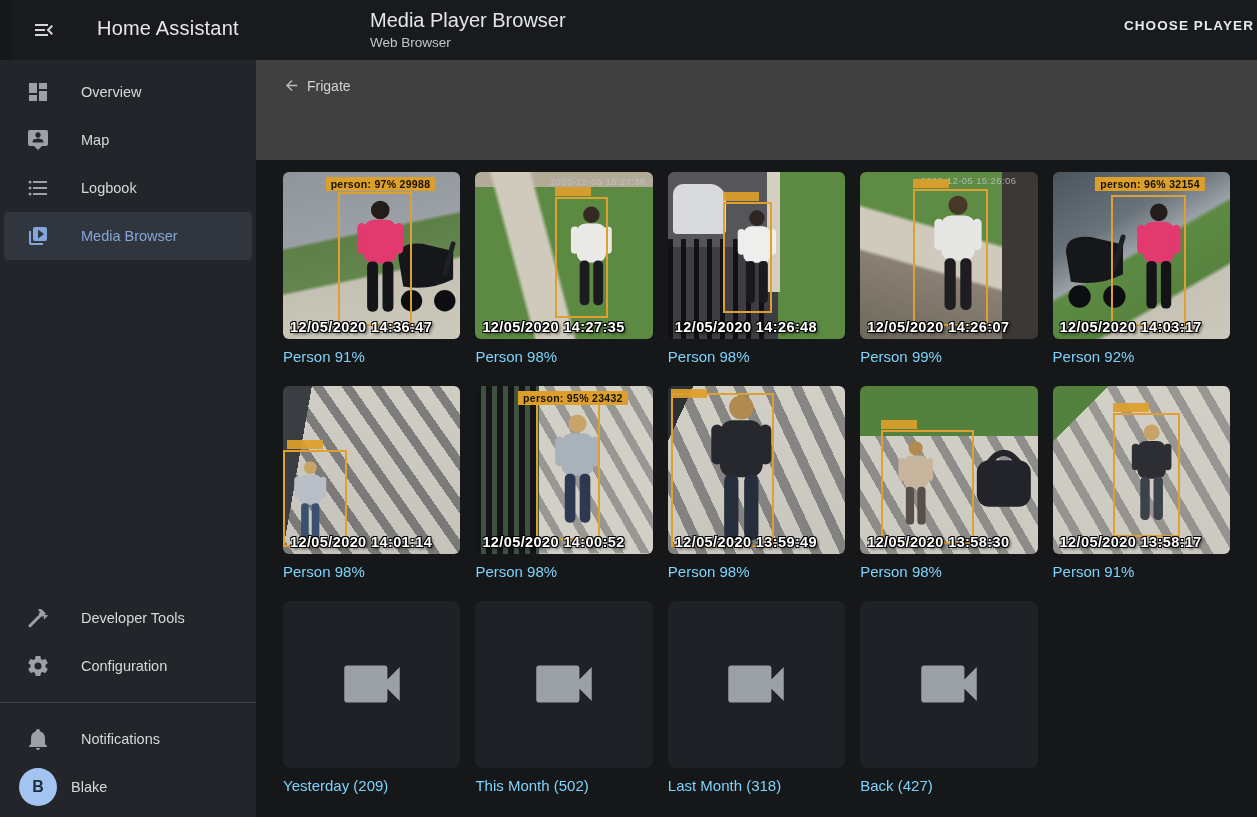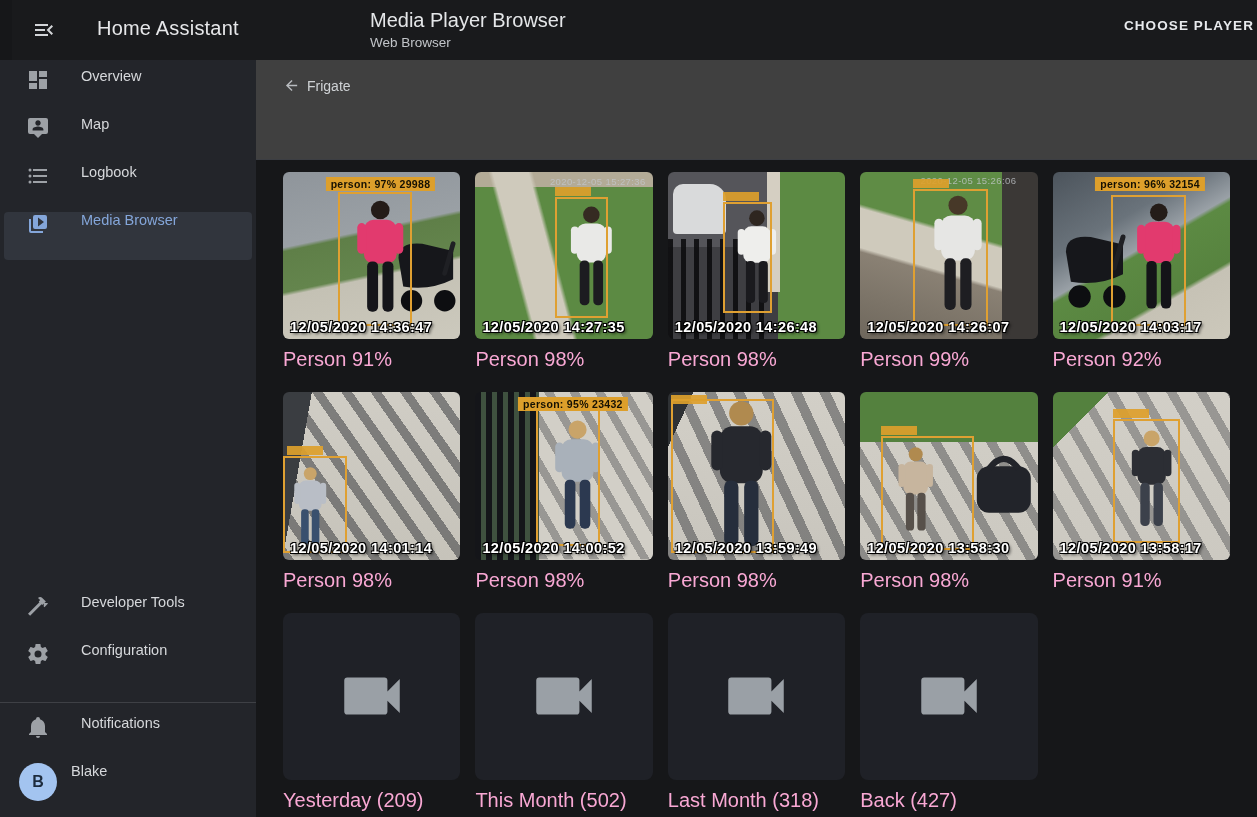--- a/index.html
+++ b/index.html
@@ -16,21 +16,21 @@
   #dlg-title { font-size:20px; color:#e4e6e8; }
   #dlg-sub { font-size:13.5px; color:#c2c5c9; margin-top:3px; }
   #choose-player { position:absolute; right:15px; top:18px; border:none; background:transparent; color:#e8eaed;
     font-size:13.5px; font-weight:600; letter-spacing:1.1px; cursor:pointer;
     font-family:"Liberation Sans","DejaVu Sans",sans-serif; }
 
   
   #sidebar { position:absolute; left:0; top:60px; width:256px; height:757px; background:#23252a;
     display:flex; flex-direction:column; z-index:20; }
   .nav-top { padding-top:8px; }
-  .nav-item { height:48px; display:flex; gap:31px; padding-left:22px; margin:0 4px;
+  .nav-item { height:48px; display:flex; align-items:center; gap:31px; padding-left:22px; margin:0 4px;
     border-radius:4px; cursor:pointer; color:#d6d8db; font-size:14.5px; font-weight:500; }
   .nav-item .nicon { width:24px; height:24px; flex:0 0 24px; color:#9da1a6; display:flex; }
   .nav-item.selected { background:#31353d; color:#84a6da; }
   .nav-item.selected .nicon { color:#84a6da; }
   .spacer { flex:1; }
   .side-divider { height:1px; background:#3e4045; margin:12px 0; }
   .nav-bottom { padding-bottom:6px; }
   .avatar { width:38px; height:38px; border-radius:50%; background:#a3c4f0; color:#1d2b3d; font-weight:600;
     font-size:16px; display:flex; align-items:center; justify-content:center; margin-left:-7px; margin-right:14px; }
   .nav-item.user { gap:0; padding-left:22px; }
@@ -38,21 +38,21 @@
   
   #content { position:absolute; left:256px; top:60px; width:1001px; height:757px; background:#161719; }
   #page-head { height:100px; background:#404040; border-bottom:1px solid #3c3e43; padding:17px 27px 0 27px; }
   #breadcrumb { display:inline-flex; align-items:center; gap:7px; color:#cfd2d5; font-size:14px; cursor:pointer; }
   #breadcrumb .bicon { width:17px; height:17px; color:#b9bcc0; display:flex; }
   #page-title { margin-top:9px; font-size:31px; font-weight:700; color:#e9ebee; letter-spacing:.2px; }
 
   #grid { padding:12px 27px 0 27px; display:grid; grid-template-columns:repeat(5,1fr); column-gap:15px; }
   .cell { cursor:pointer; margin-bottom:21px; }
   .thumb { position:relative; width:100%; aspect-ratio:176/166; border-radius:6px; overflow:hidden; background:#2a2c30; }
-  .caption { margin-top:9px; font-size:20px; color:#f9a8d4; }
+  .caption { margin-top:9px; font-size:15px; color:#7dd3fc; }
 
   .bbox { position:absolute; border:2px solid #dfa032; z-index:6; }
   .chip { position:absolute; left:50%; transform:translateX(-42%); top:3%; background:#dd9f2b; color:#151103;
     font-size:10.5px; font-weight:700; padding:1px 5px; white-space:nowrap; z-index:8; letter-spacing:.3px; }
   .minichip { position:absolute; background:#dd9f2b; opacity:.92; width:36px; height:9px; z-index:8; }
   .osd { position:absolute; z-index:7; color:rgba(195,199,204,.78); font-size:9.5px; letter-spacing:.4px; white-space:nowrap; }
   .ts { position:absolute; left:7px; bottom:4px; z-index:9; color:#fff; font-weight:800; font-size:14.5px;
     letter-spacing:.4px; white-space:nowrap;
     text-shadow:1px 1px 0 #000,-1px -1px 0 #000,1px -1px 0 #000,-1px 1px 0 #000,2px 2px 3px rgba(0,0,0,.65);margin-top:36px; }
   .figure { position:absolute; z-index:4; }

